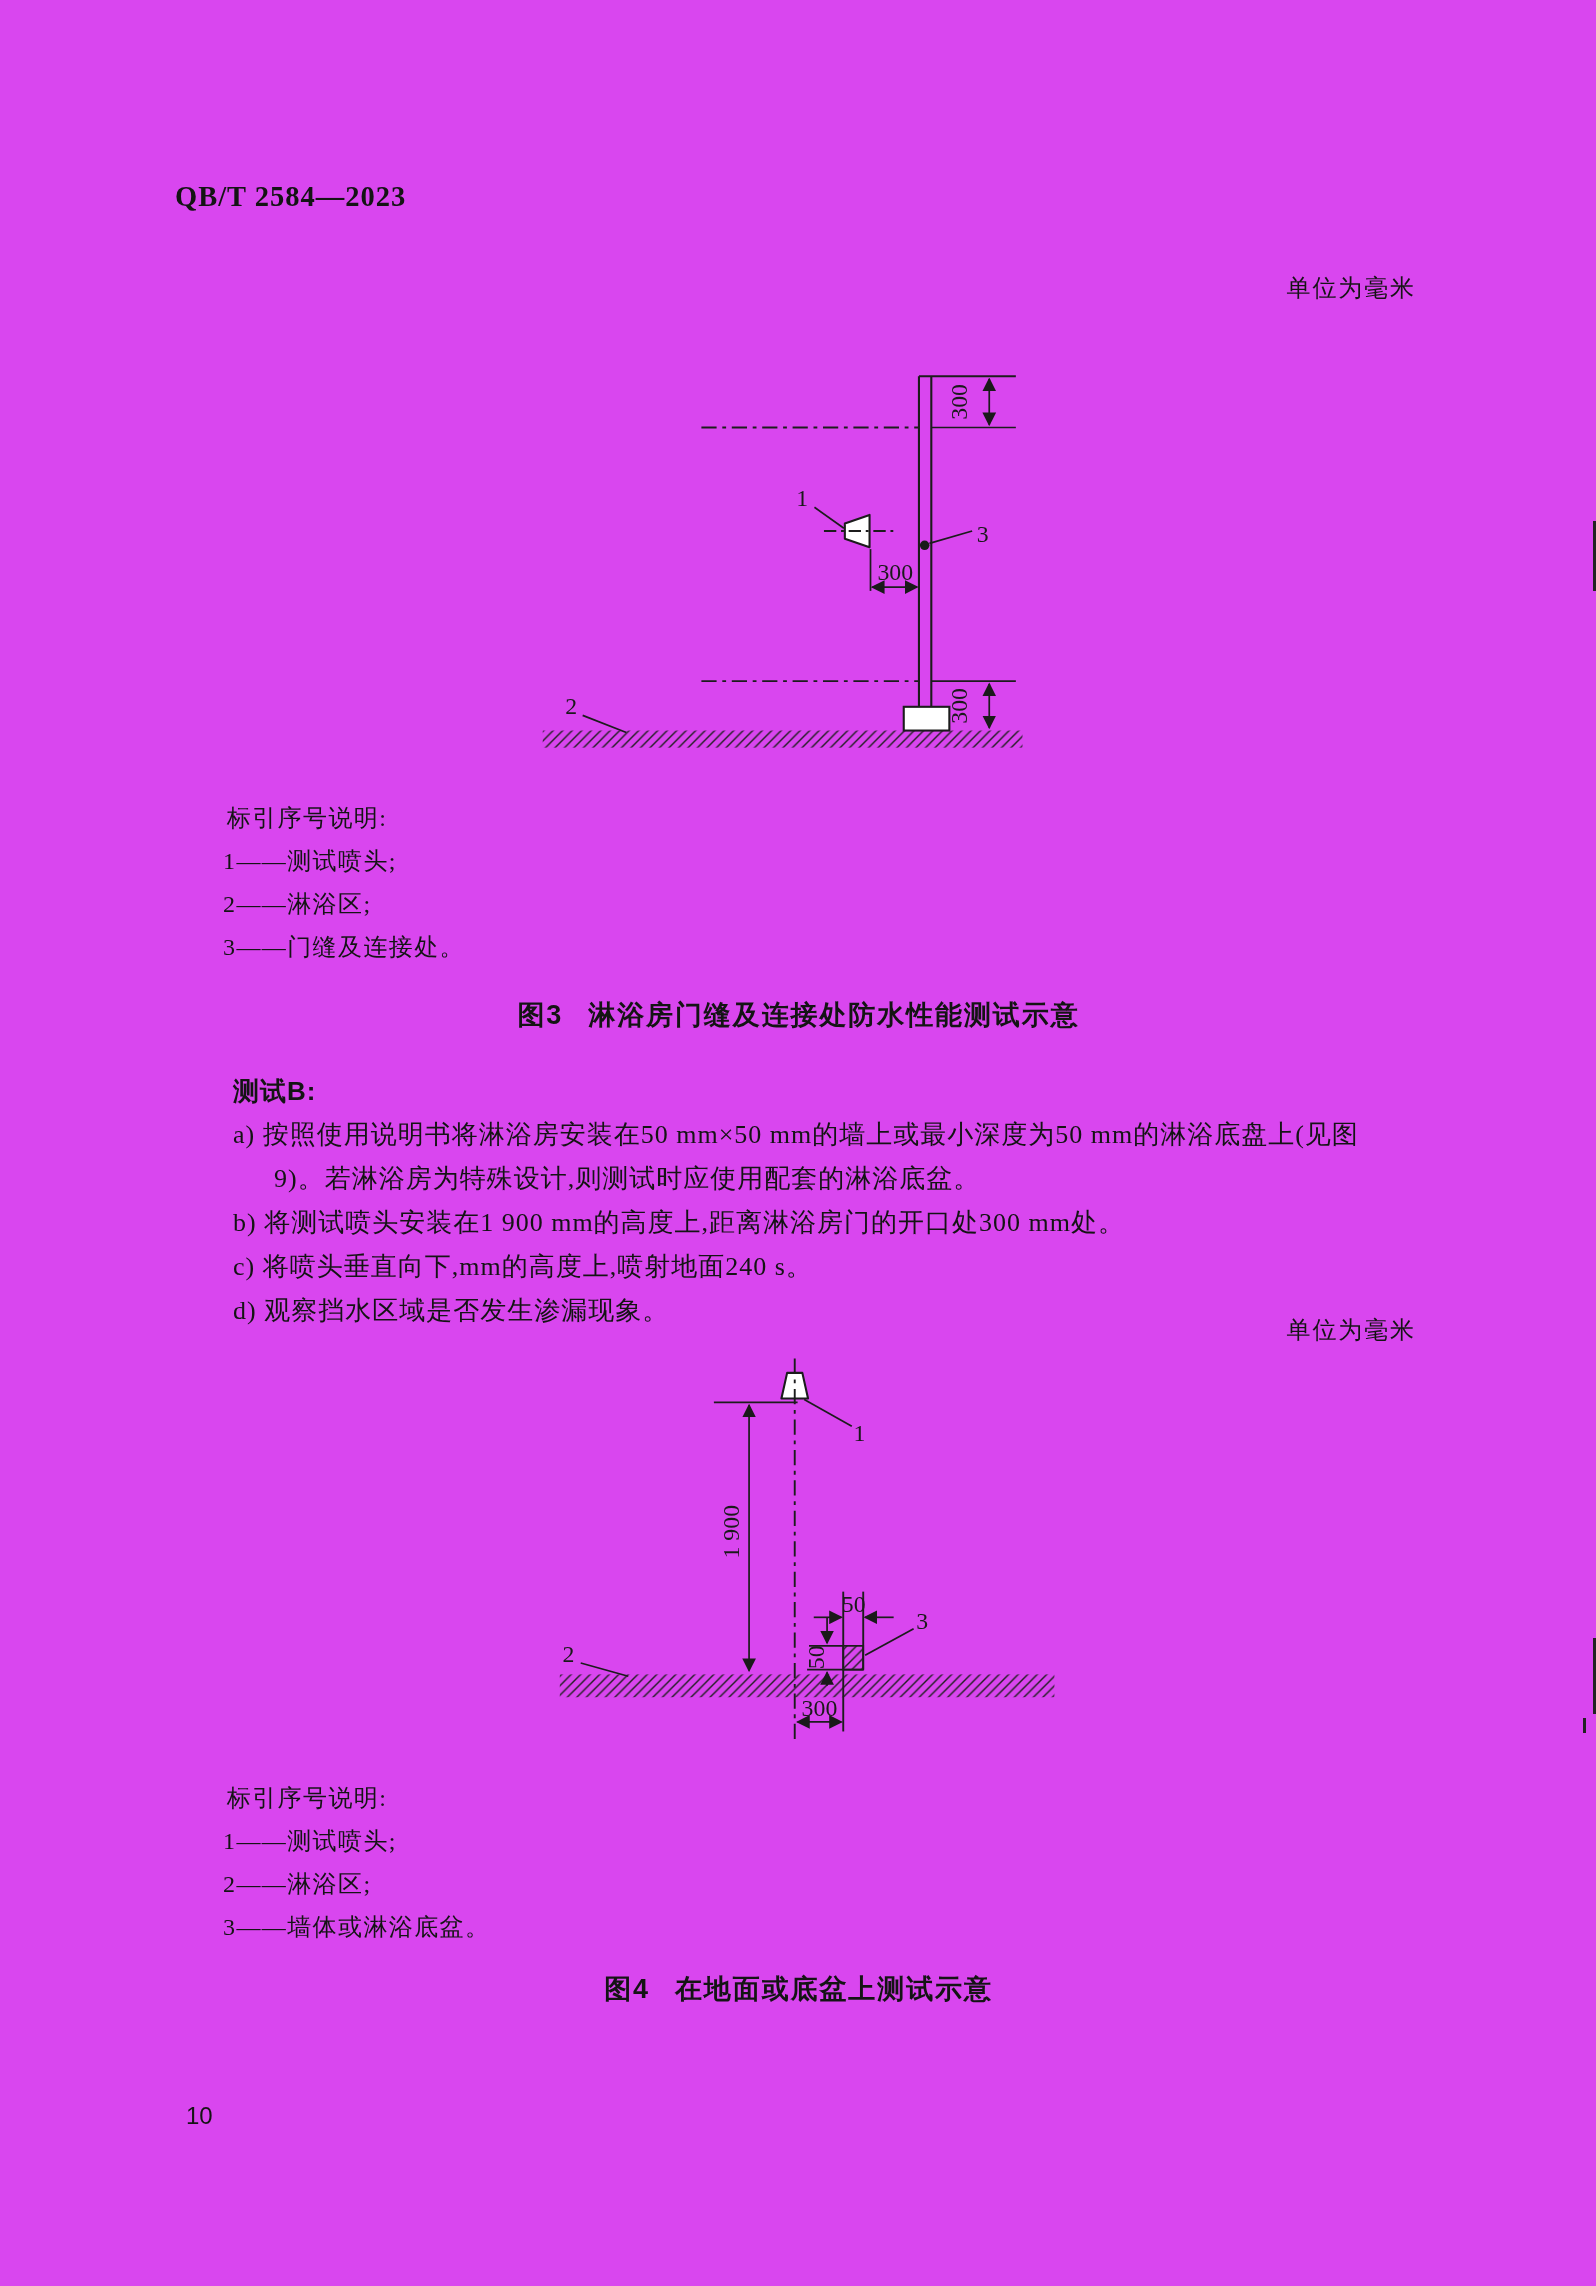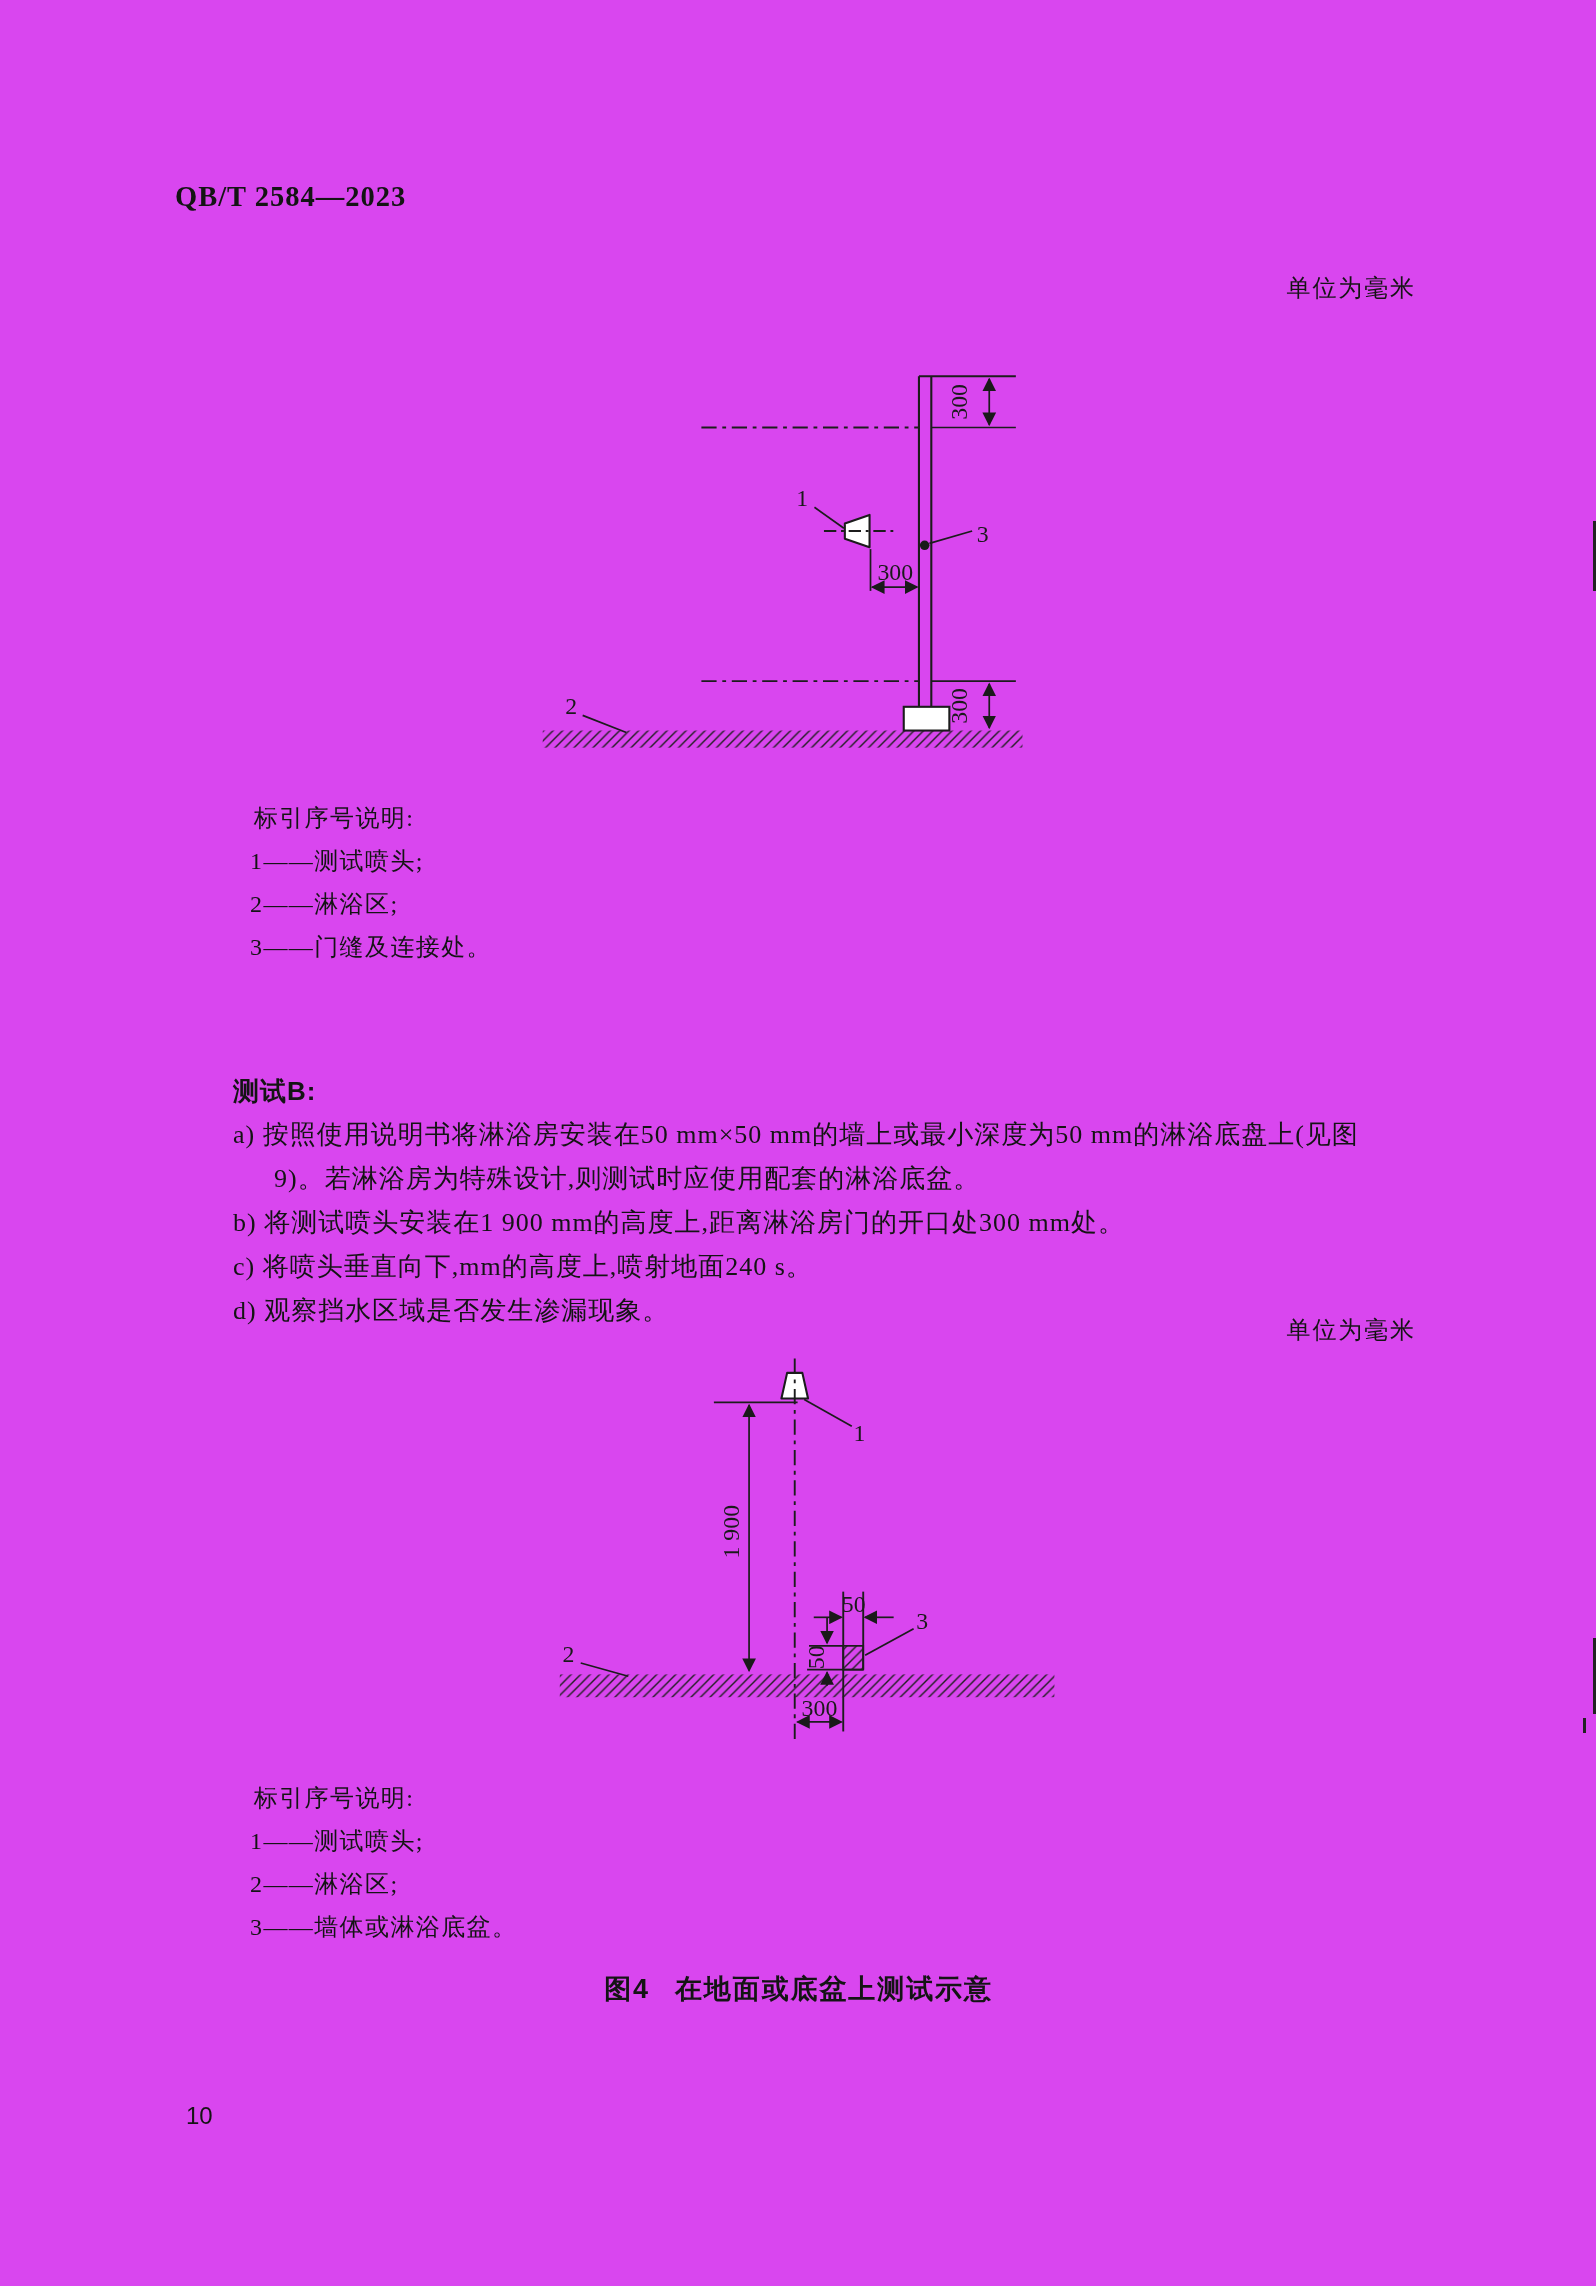--- a/index.html
+++ b/index.html
@@ -18,21 +18,20 @@
     font-family:"Liberation Serif", serif;
   }
   .unit-note{
     right:181px;
     font-size:24px;letter-spacing:1.9px;
     text-align:right;
   }
   .legend{
     font-size:24px;letter-spacing:1.4px;
     line-height:43px;
-    margin-left:27px;
   }
   .legend .legend-title{padding-left:3.8px;}
   .caption{
     left:0;width:1597px;text-align:center;
     font-size:27px;font-weight:bold;letter-spacing:1.9px;
     font-family:"Liberation Sans", sans-serif;
   }
   .caption .cap-gap{display:inline-block;width:25px;}
   .testb{
     left:233px;top:1069px;width:1236px;
@@ -112,20 +111,23 @@
     <text x="600" y="752" text-anchor="middle">2</text>
   </svg>
 
   <div class="abs legend" style="left:223px;top:797px;">
     <div class="legend-title">标引序号说明:</div>
     <div class="legend-item">1——测试喷头;</div>
     <div class="legend-item">2——淋浴区;</div>
     <div class="legend-item">3——门缝及连接处。</div>
   </div>
 
+  <div class="abs caption" style="top:997px;">
+    <span>图3</span><span class="cap-gap"></span><span>淋浴房门缝及连接处防水性能测试示意</span>
+  </div>
 
   <div class="abs testb">
     <div class="testb-title">测试B:</div>
     <div class="testb-line">a) 按照使用说明书将淋浴房安装在50 mm×50 mm的墙上或最小深度为50 mm的淋浴底盘上(见图</div>
     <div class="testb-line indent">9)。若淋浴房为特殊设计,则测试时应使用配套的淋浴底盆。</div>
     <div class="testb-line">b) 将测试喷头安装在1 900 mm的高度上,距离淋浴房门的开口处300 mm处。</div>
     <div class="testb-line">c) 将喷头垂直向下,mm的高度上,喷射地面240 s。</div>
     <div class="testb-line">d) 观察挡水区域是否发生渗漏现象。</div>
   </div>
 

